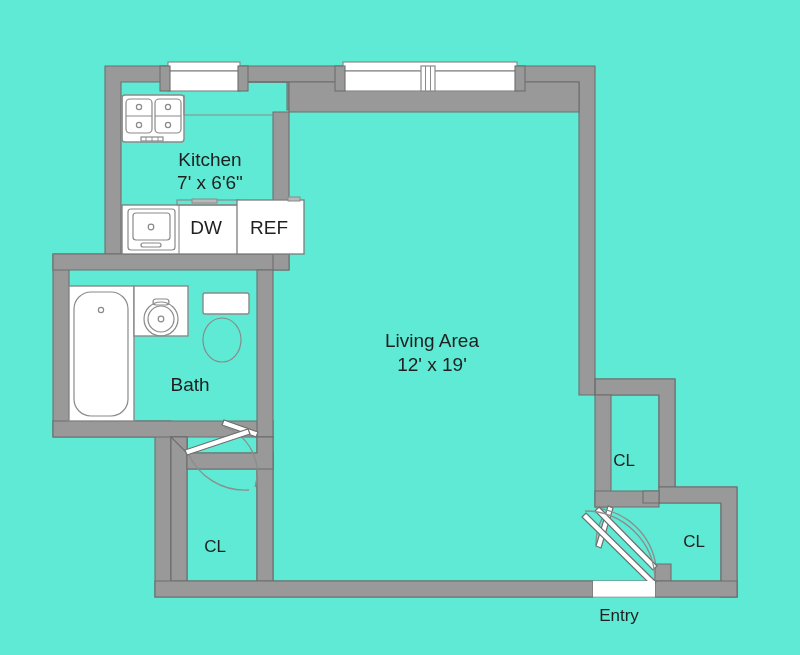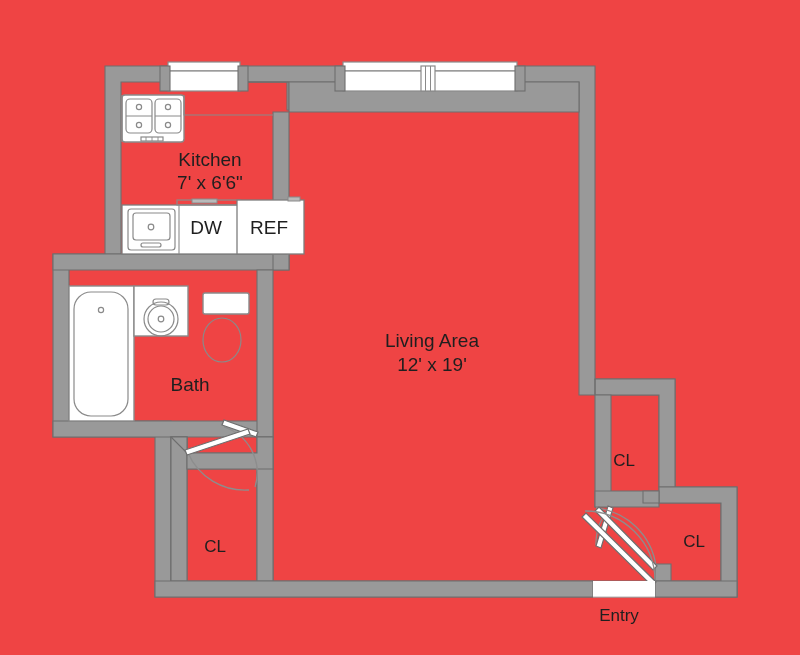--- a/index.html
+++ b/index.html
@@ -10,21 +10,21 @@
   body {
     width: 800px;
     height: 655px;
     font-family: "Liberation Sans", sans-serif;
     overflow: hidden;
   }
   #floorplan-root {
     position: relative;
     width: 800px;
     height: 655px;
-    background: #ef4444;
+    background: #5eead4;
   }
   svg#plan {
     display: block;
     width: 800px;
     height: 655px;
   }
   .wall { fill: #999999; stroke: #6e6e6e; stroke-width: 1.1; }
   .fixture { fill: #ffffff; stroke: #8a8a8a; stroke-width: 1.4; }
   .fixture-thin { fill: none; stroke: #8a8a8a; stroke-width: 1.2; }
   .counter { fill: #ffffff; stroke: #7d7d7d; stroke-width: 1.3; }

